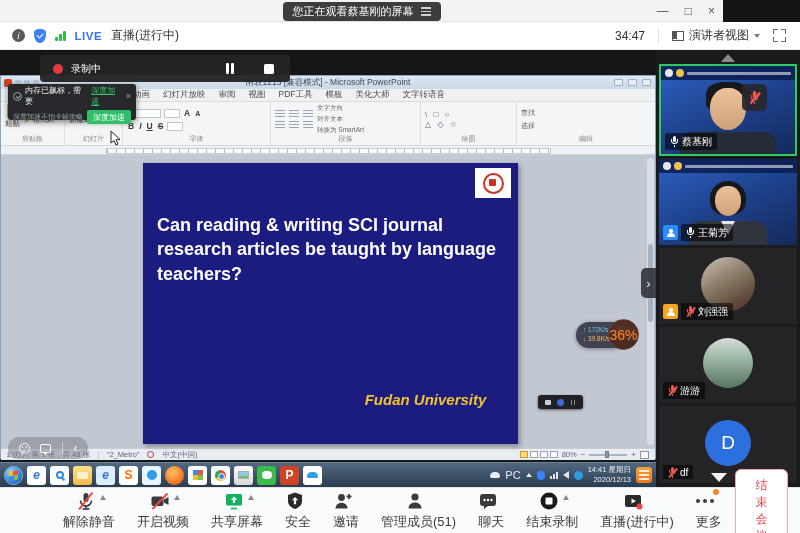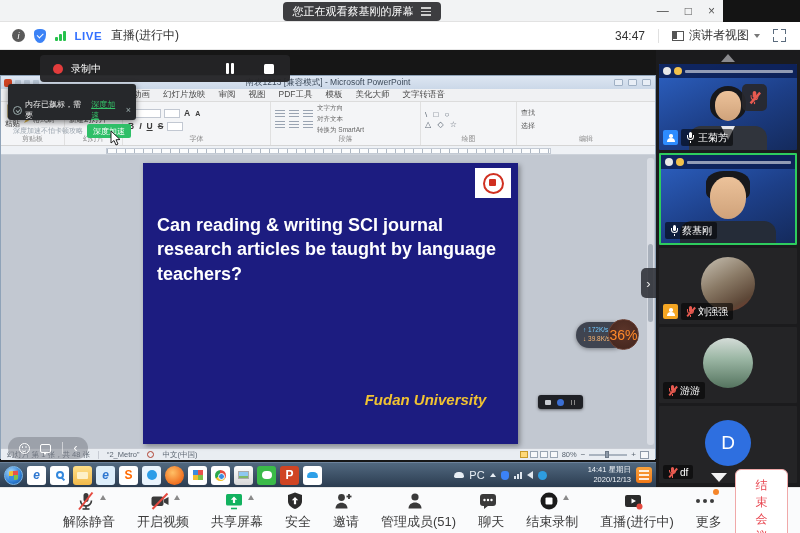--- a/index.html
+++ b/index.html
@@ -109,21 +109,21 @@
 
   
   .rec-pill { position:absolute; left:40px; top:55px; width:250px; height:27px; background:rgba(36,36,38,.96); border-radius:4px; display:flex; align-items:center; padding:0 16px 0 13px; gap:8px; z-index:5; }
   .rec-dot { width:10px; height:10px; border-radius:50%; background:#e23c3c; }
   .rec-label { color:#fff; font-size:10px; }
   .rec-pause { margin-left:auto; display:flex; gap:2.5px; cursor:default; }
   .rec-pause i { width:3px; height:11px; background:#fff; border-radius:1px; }
   .rec-stop { width:10px; height:10px; background:#fff; border-radius:1.5px; margin-left:22px; cursor:default; }
 
   
-  .mem-popup { position:absolute; left:8px; top:84px; width:128px; height:36px; background:#26282b; border-radius:3px; box-shadow:0 2px 6px rgba(0,0,0,.5); z-index:6; padding:15px 5px; }
+  .mem-popup { position:absolute; left:8px; top:84px; width:128px; height:36px; background:#26282b; border-radius:3px; box-shadow:0 2px 6px rgba(0,0,0,.5); z-index:6; padding:1px 5px; }
   .mp-row1 { display:flex; align-items:center; gap:3px; font-size:8px; color:#e8e8e8; }
   .mp-shield { width:9px; height:9px; border:1px solid #9aa; border-radius:50%; flex:none; position:relative; }
   .mp-shield::after { content:""; position:absolute; left:2px; top:2px; width:3px; height:1.5px; border-left:1px solid #9aa; border-bottom:1px solid #9aa; transform:rotate(-45deg); }
   .mp-link { color:#35c469; text-decoration:underline; }
   .mp-close { margin-left:auto; color:#9aa; font-size:9px; line-height:1; cursor:default; }
   .mp-row2 { display:flex; align-items:center; margin-top:3px; }
   .mp-row2-text { font-size:7px; color:#98a2ac; }
   .mp-btn { margin-left:auto; background:#2fbf68; color:#fff; font-size:8px; border-radius:2px; padding:1.5px 6px; cursor:default; }
 
   
@@ -171,21 +171,21 @@
   .i-ppt { background:#d04423; color:#fff; }
   .i-cloud { background:#fff; } .i-cloud i { width:11px; height:6px; background:#2ea0e8; border-radius:6px 6px 2px 2px; }
   .tray { margin-left:auto; display:flex; align-items:center; gap:5px; }
   .tray-caret { width:0; height:0; border-left:3px solid transparent; border-right:3px solid transparent; border-bottom:4px solid #e8eef4; }
   .tray-cloud { width:10px; height:6px; background:#e8eef4; border-radius:5px 5px 2px 2px; }
   .tray-label { color:#e8eef4; font-size:11px; }
   .tray-shield { width:8px; height:9px; background:#3b82f6; border-radius:3px 3px 4px 4px; }
   .tray-net { display:flex; align-items:flex-end; gap:1px; } .tray-net i { width:2px; background:#dfe6ee; } .tray-net i:nth-child(1){height:3px;} .tray-net i:nth-child(2){height:5px;} .tray-net i:nth-child(3){height:7px;}
   .tray-spk { width:0; height:0; border-top:4px solid transparent; border-bottom:4px solid transparent; border-right:6px solid #dfe6ee; }
   .tray-app { width:9px; height:9px; border-radius:50%; background:#2e9de0; }
-  .clock { text-align:right; color:#f0f4f8; font-size:7.5px; line-height:1.3; white-space:nowrap;margin-left:36px; }
+  .clock { text-align:right; color:#f0f4f8; font-size:7.5px; line-height:1.3; white-space:nowrap; }
   .tray-badge { width:16px; height:16px; background:linear-gradient(#f8a23c,#f07818); border-radius:3px; position:relative; }
   .tray-badge::after { content:""; position:absolute; left:3px; top:3px; width:10px; height:10px; background:repeating-linear-gradient(#fff 0 2px,transparent 2px 4px); opacity:.85; }
 
   
   .sidebar { position:absolute; left:656px; top:50px; width:144px; height:437px; background:#1b1b1d; z-index:2; }
   .sb-up { position:absolute; left:50%; top:4px; transform:translateX(-50%); width:0; height:0; border-left:7px solid transparent; border-right:7px solid transparent; border-bottom:8px solid #8a8a8e; }
   .sb-down { position:absolute; left:44%; bottom:5px; transform:translateX(-50%); width:0; height:0; border-left:8px solid transparent; border-right:8px solid transparent; border-top:9px solid #f2f2f2; z-index:5; }
   .tiles { position:absolute; left:3px; top:14px; width:138px; display:flex; flex-direction:column; gap:3px; }
   .tile { position:relative; width:138px; background:#242426; overflow:hidden; border-radius:1px; }
   .tile.video { background:linear-gradient(155deg,#2d62c4 0%,#1d3f88 55%,#142a5c 100%); }
@@ -536,20 +536,42 @@
         <div>14:41 星期日</div>
         <div>2020/12/13</div>
       </span>
       <span class="tray-badge"></span>
     </span>
   </div>
 
   <div class="sidebar">
     <div class="sb-up"></div>
     <div class="tiles">
+      <div class="tile video speaking t2">
+        <div class="vid-banner">
+          <span class="logo l1"></span>
+          <span class="logo l2"></span>
+          <span class="bn-bar"></span>
+        </div>
+        <div class="person p-man">
+            <div class="hair"></div>
+            <div class="face"></div>
+            <div class="torso"></div>
+          </div>
+        <div class="tile-badge">
+          <span class="name-badge">
+            <span class="bmic">
+                <span class="cap"></span>
+                <span class="arc"></span>
+                <span class="stem"></span>
+              </span>
+            <span class="nm">蔡基刚</span>
+          </span>
+        </div>
+      </div>
       <div class="tile video t1">
         <div class="vid-banner">
           <span class="logo l1"></span>
           <span class="logo l2"></span>
           <span class="bn-bar"></span>
         </div>
         <div class="person p-woman">
             <div class="hair"></div>
             <div class="face"></div>
             <div class="torso"></div>
@@ -558,42 +580,20 @@
           <span class="stat-box blue">
               <span class="stat-person"></span>
             </span>
           <span class="name-badge">
             <span class="bmic">
                 <span class="cap"></span>
                 <span class="arc"></span>
                 <span class="stem"></span>
               </span>
             <span class="nm">王菊芳</span>
-          </span>
-        </div>
-      </div>
-      <div class="tile video speaking t2">
-        <div class="vid-banner">
-          <span class="logo l1"></span>
-          <span class="logo l2"></span>
-          <span class="bn-bar"></span>
-        </div>
-        <div class="person p-man">
-            <div class="hair"></div>
-            <div class="face"></div>
-            <div class="torso"></div>
-          </div>
-        <div class="tile-badge">
-          <span class="name-badge">
-            <span class="bmic">
-                <span class="cap"></span>
-                <span class="arc"></span>
-                <span class="stem"></span>
-              </span>
-            <span class="nm">蔡基刚</span>
           </span>
         </div>
       </div>
       <div class="tile t3">
         <div class="avatar av-photo1"></div>
         <div class="tile-badge">
           <span class="stat-box orange">
               <span class="stat-person"></span>
             </span>
           <span class="name-badge">

